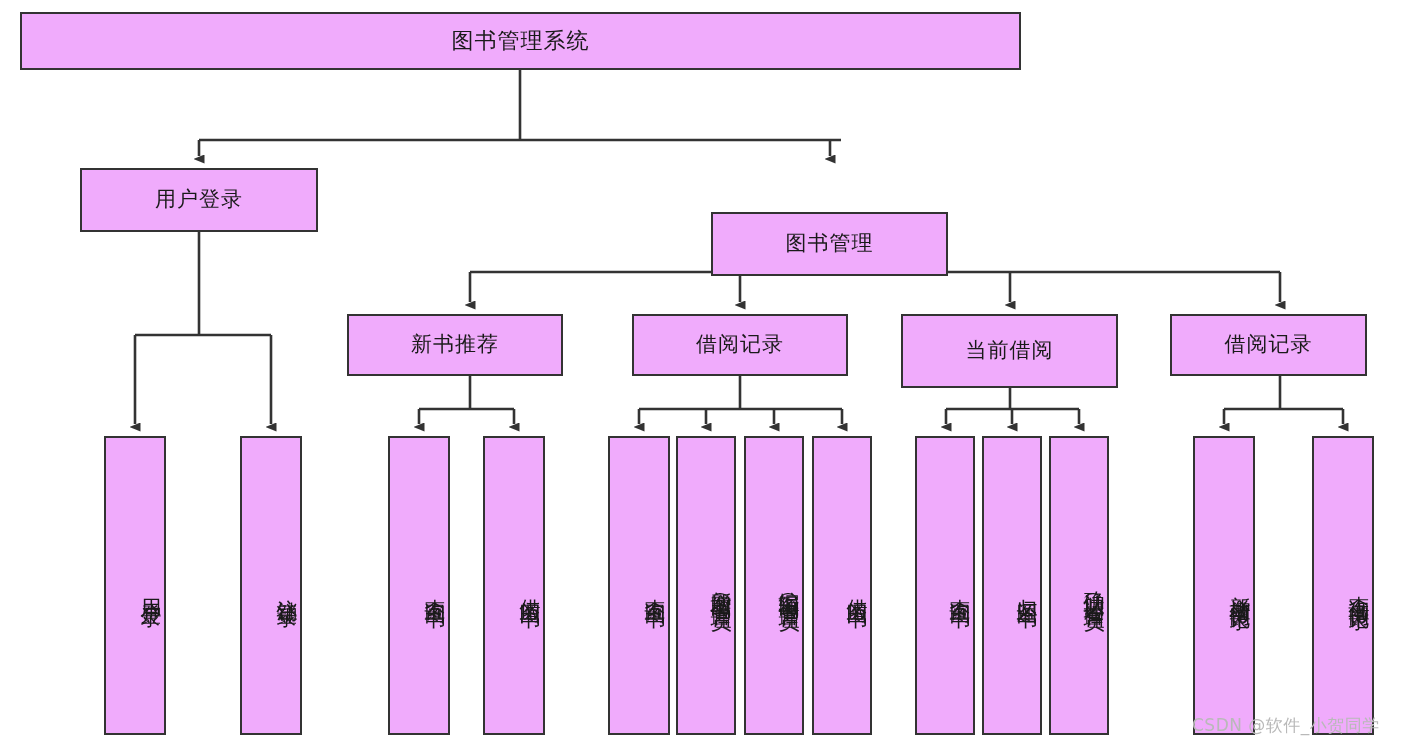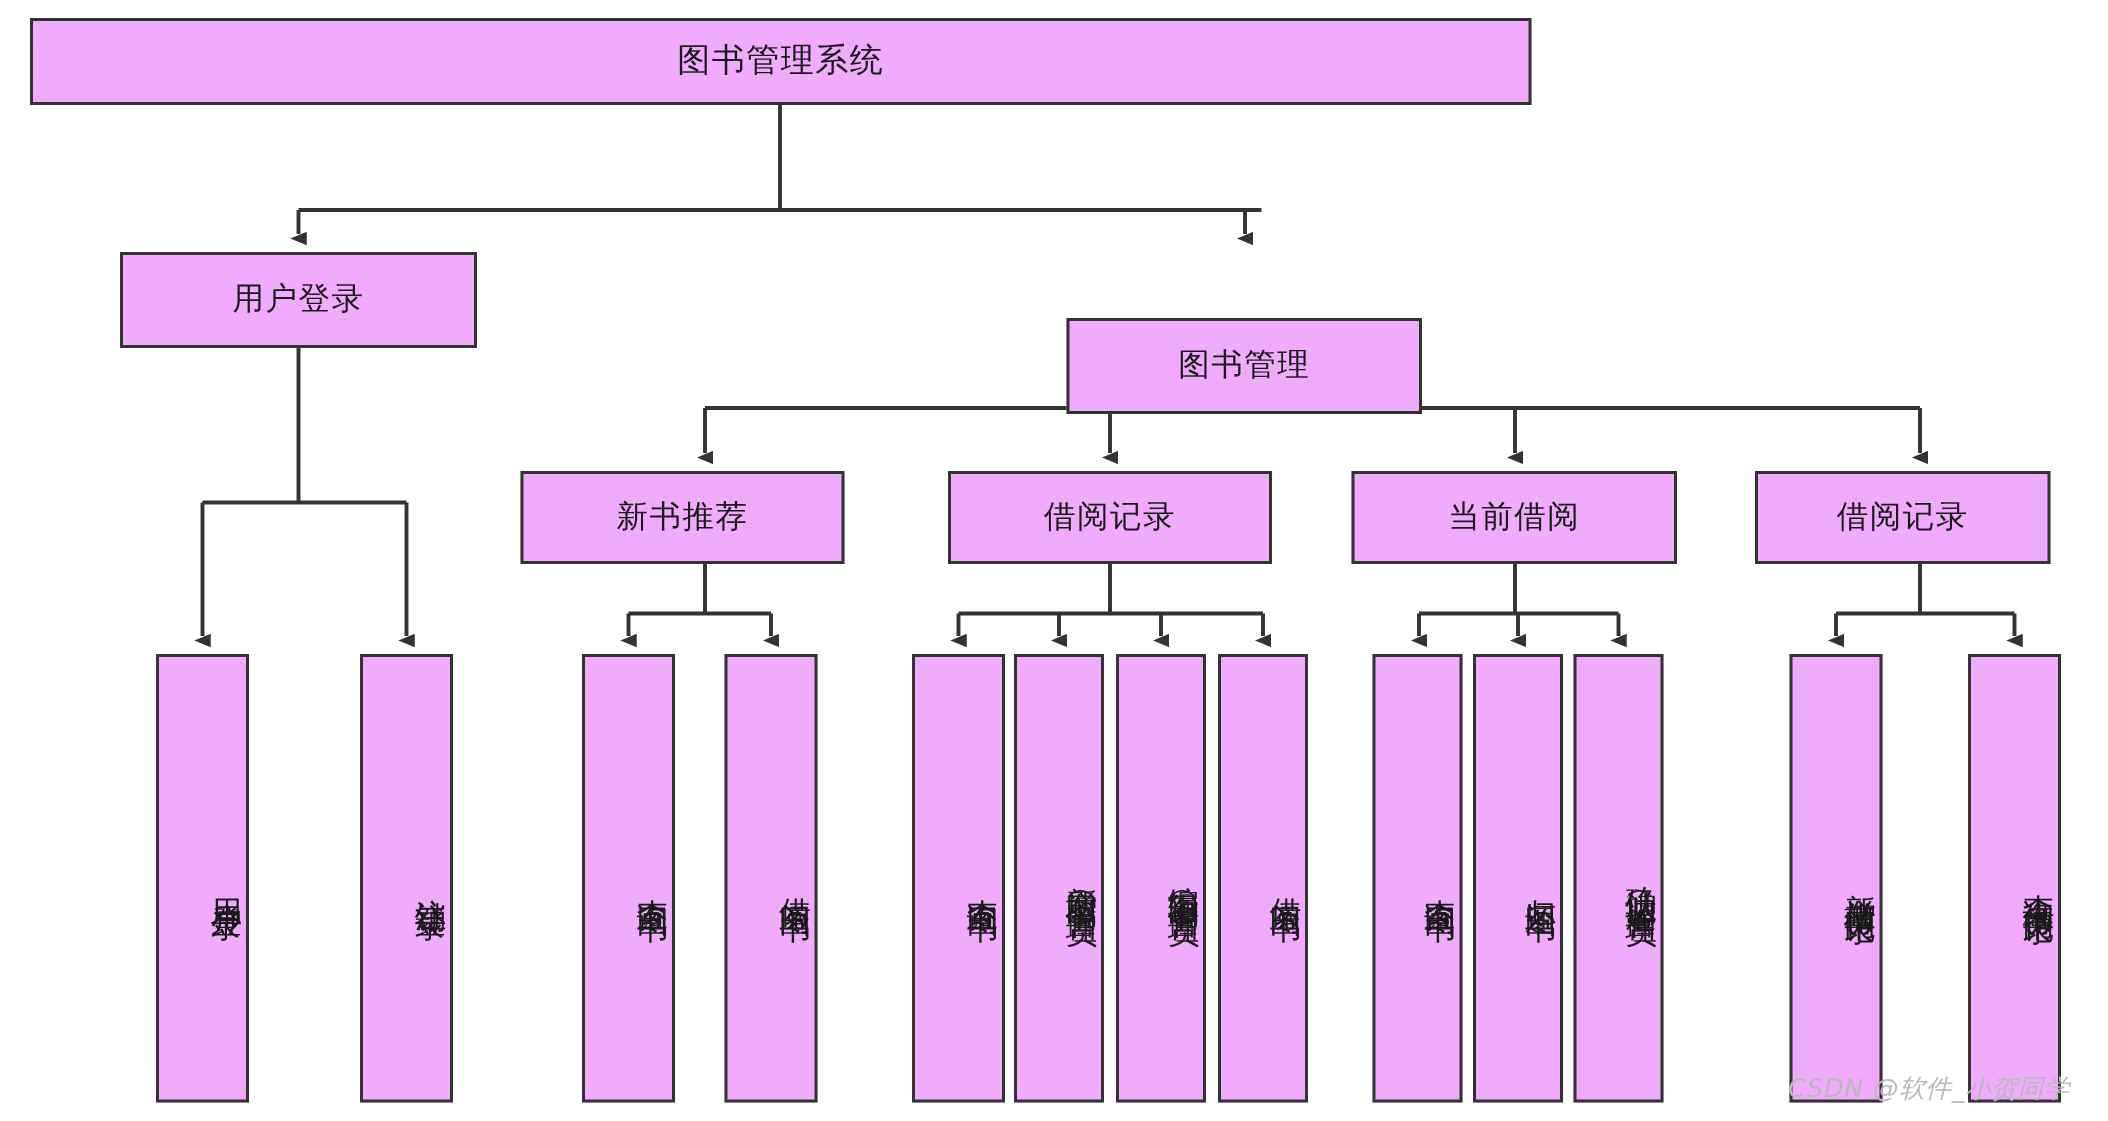--- a/index.html
+++ b/index.html
@@ -61,21 +61,20 @@
   .watermark{
     position:absolute;
     left:1192px;
     top:714px;
     font-size:17px;
     color:#b9b9b9;
     letter-spacing:0.5px;
     white-space:nowrap;
     z-index:5;
     font-family:"DejaVu Sans","Liberation Sans",sans-serif;
-    font-style:italic;
   }
 </style>
 </head>
 <body>
 
 <div id="canvas">
 
   <svg id="wires" viewBox="0 0 1405 747" width="1405" height="747" xmlns="http://www.w3.org/2000/svg">
     <defs>
       <marker id="arrow" markerWidth="9" markerHeight="11" refX="1.5" refY="5.5" orient="auto" markerUnits="userSpaceOnUse">
@@ -140,21 +139,21 @@
   </div>
 
   <div class="node horiz" style="left:347px; top:314px; width:216px; height:62px;">
     <span>新书推荐</span>
   </div>
 
   <div class="node horiz" style="left:632px; top:314px; width:216px; height:62px;">
     <span>借阅记录</span>
   </div>
 
-  <div class="node horiz" style="left:901px; top:314px; width:217px; height:62px;">
+  <div class="node horiz" style="left:901px; top:314px; width:217px; height:74px;">
     <span>当前借阅</span>
   </div>
 
   <div class="node horiz" style="left:1170px; top:314px; width:197px; height:62px;">
     <span>借阅记录</span>
   </div>
 
   <div class="node vert" style="left:104px; top:436px; width:62px; height:299px;">
     <span class="vtext">用户登录</span>
   </div>

